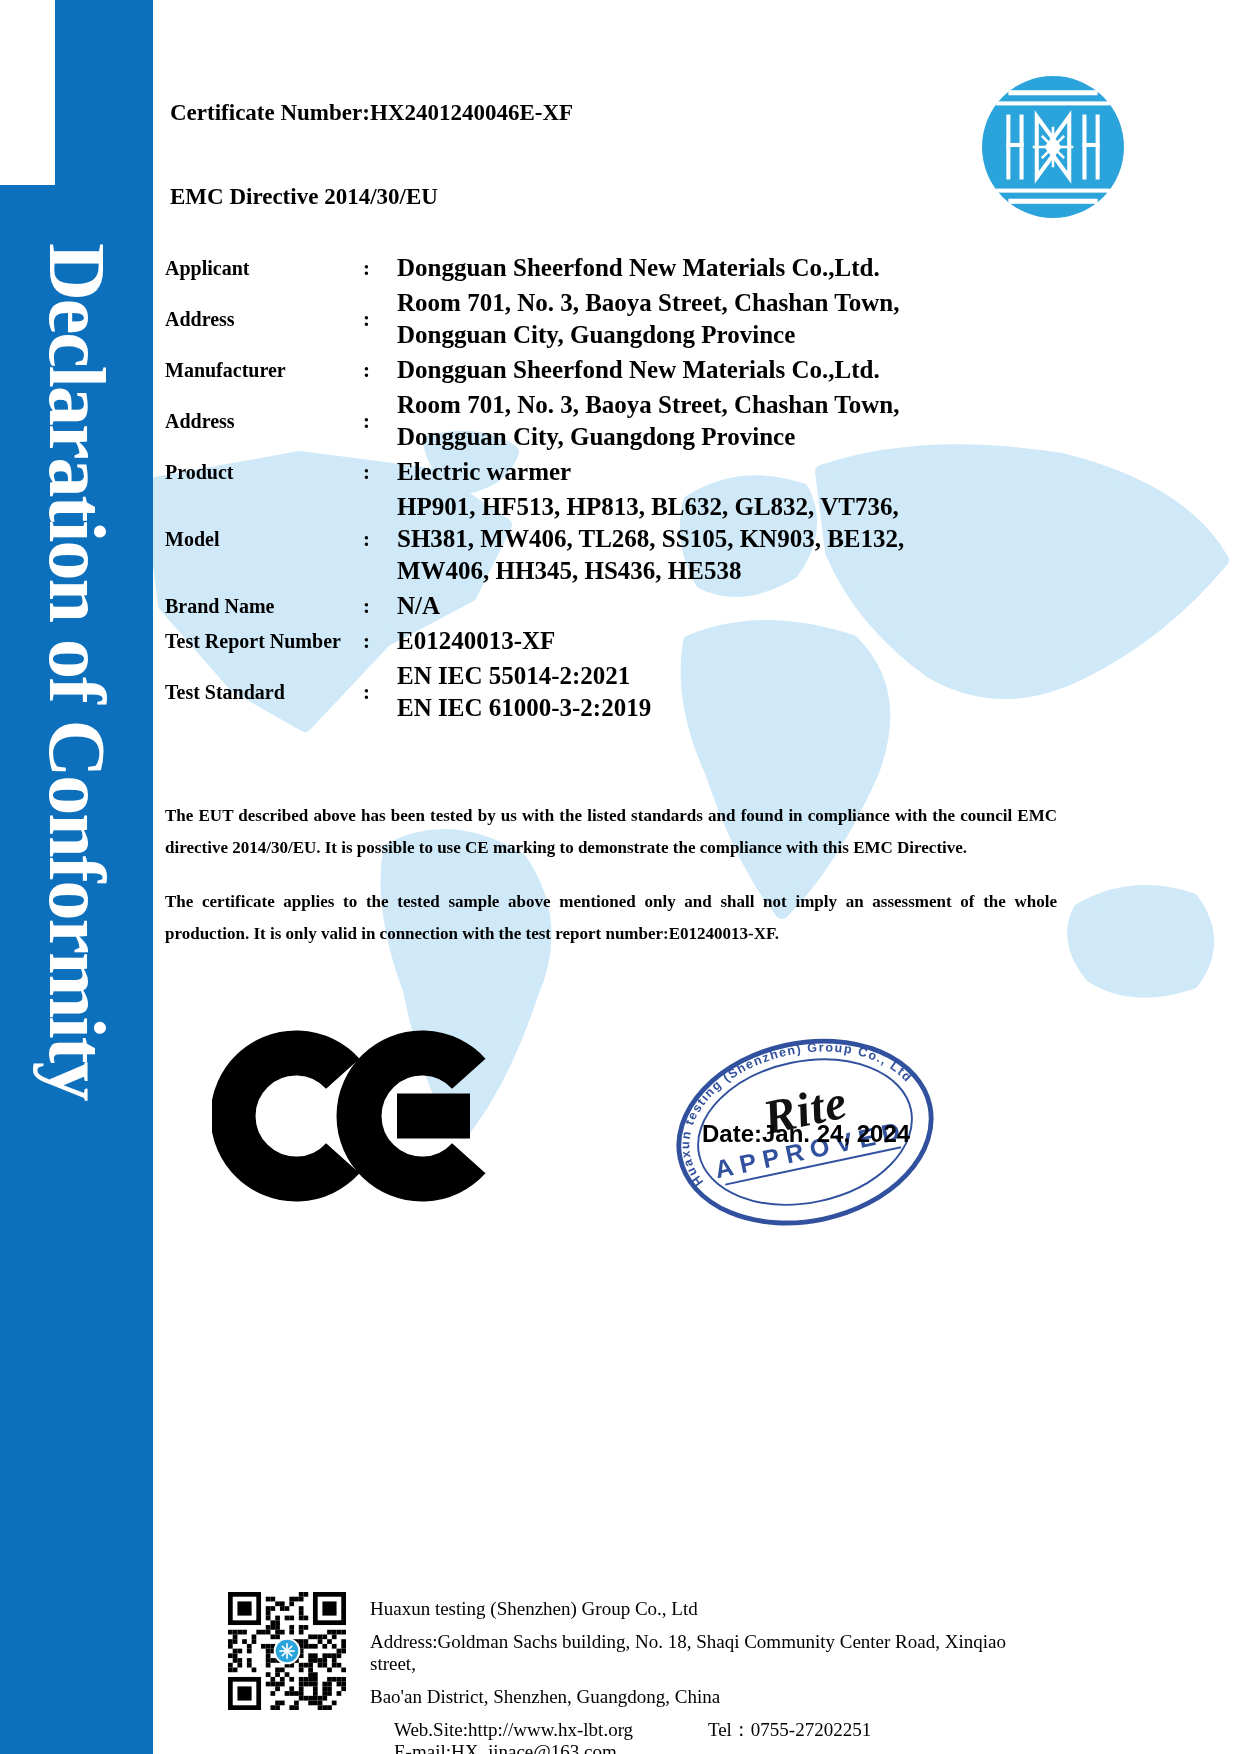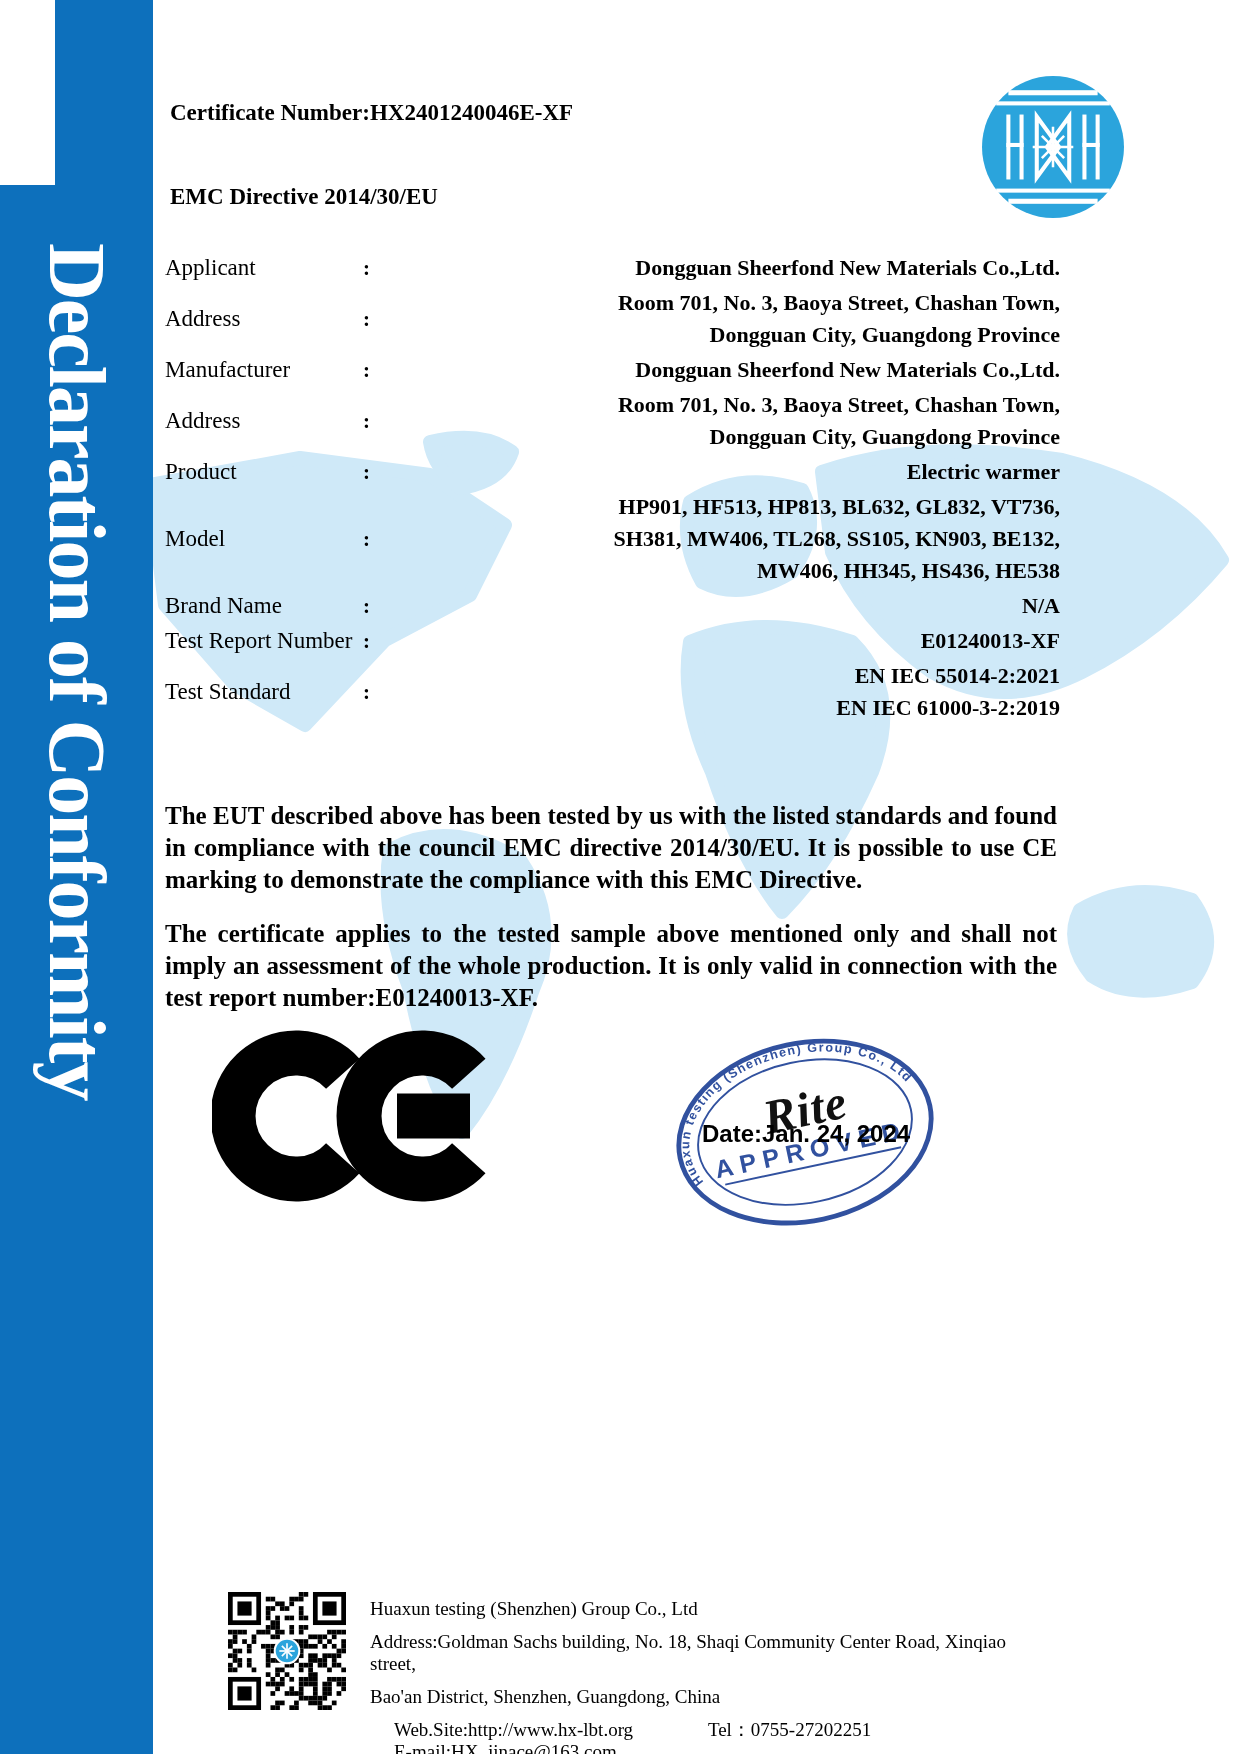--- a/index.html
+++ b/index.html
@@ -23,27 +23,27 @@
   
   .cert-no{position:absolute;left:170px;top:100px;font-size:23px;font-weight:bold;}
   .directive{position:absolute;left:170px;top:158px;font-size:23px;font-weight:bold;}
   .logo{position:absolute;left:982px;top:76px;width:142px;height:142px;}
   
   .map{position:absolute;left:0;top:430px;width:1241px;height:740px;z-index:0;}
   .z{position:relative;z-index:1;}
   
   .fields{position:absolute;left:165px;top:252px;width:895px;z-index:1;}
   .field-row{display:flex;align-items:center;margin-bottom:3px;}
-  .f-label{width:198px;font-size:23px;font-weight:normal;line-height:30px;}
+  .f-label{width:198px;font-size:20px;font-weight:bold;line-height:30px;}
   .f-colon{width:34px;font-size:21px;font-weight:bold;text-align:left;}
   .f-value{flex:1;}
-  .f-line{font-size:22px;font-weight:bold;line-height:32px;text-align:right;}
+  .f-line{font-size:25px;font-weight:bold;line-height:32px;}
   
   .paras{position:absolute;left:165px;top:800px;width:892px;z-index:1;}
-  .paras p{margin:0 0 22px 0;font-size:25px;font-weight:bold;line-height:32px;
+  .paras p{margin:0 0 22px 0;font-size:17px;font-weight:bold;line-height:32px;
     text-align:justify;}
   
   .ce{position:absolute;left:212px;top:1028px;width:285px;height:176px;z-index:1;}
   .ce path{fill:none;stroke:#000;stroke-width:45px;}
   
   .stamp{position:absolute;left:660px;top:1018px;width:290px;height:232px;z-index:1;}
   .stamp .ring-ellipse{fill:none;stroke:var(--stamp-blue,#31519f);}
   .stamp text{font-family:"Liberation Sans",sans-serif;}
   .stamp .ring-text{font-size:13px;font-weight:bold;letter-spacing:1.5px;
     fill:var(--stamp-blue,#31519f);}

